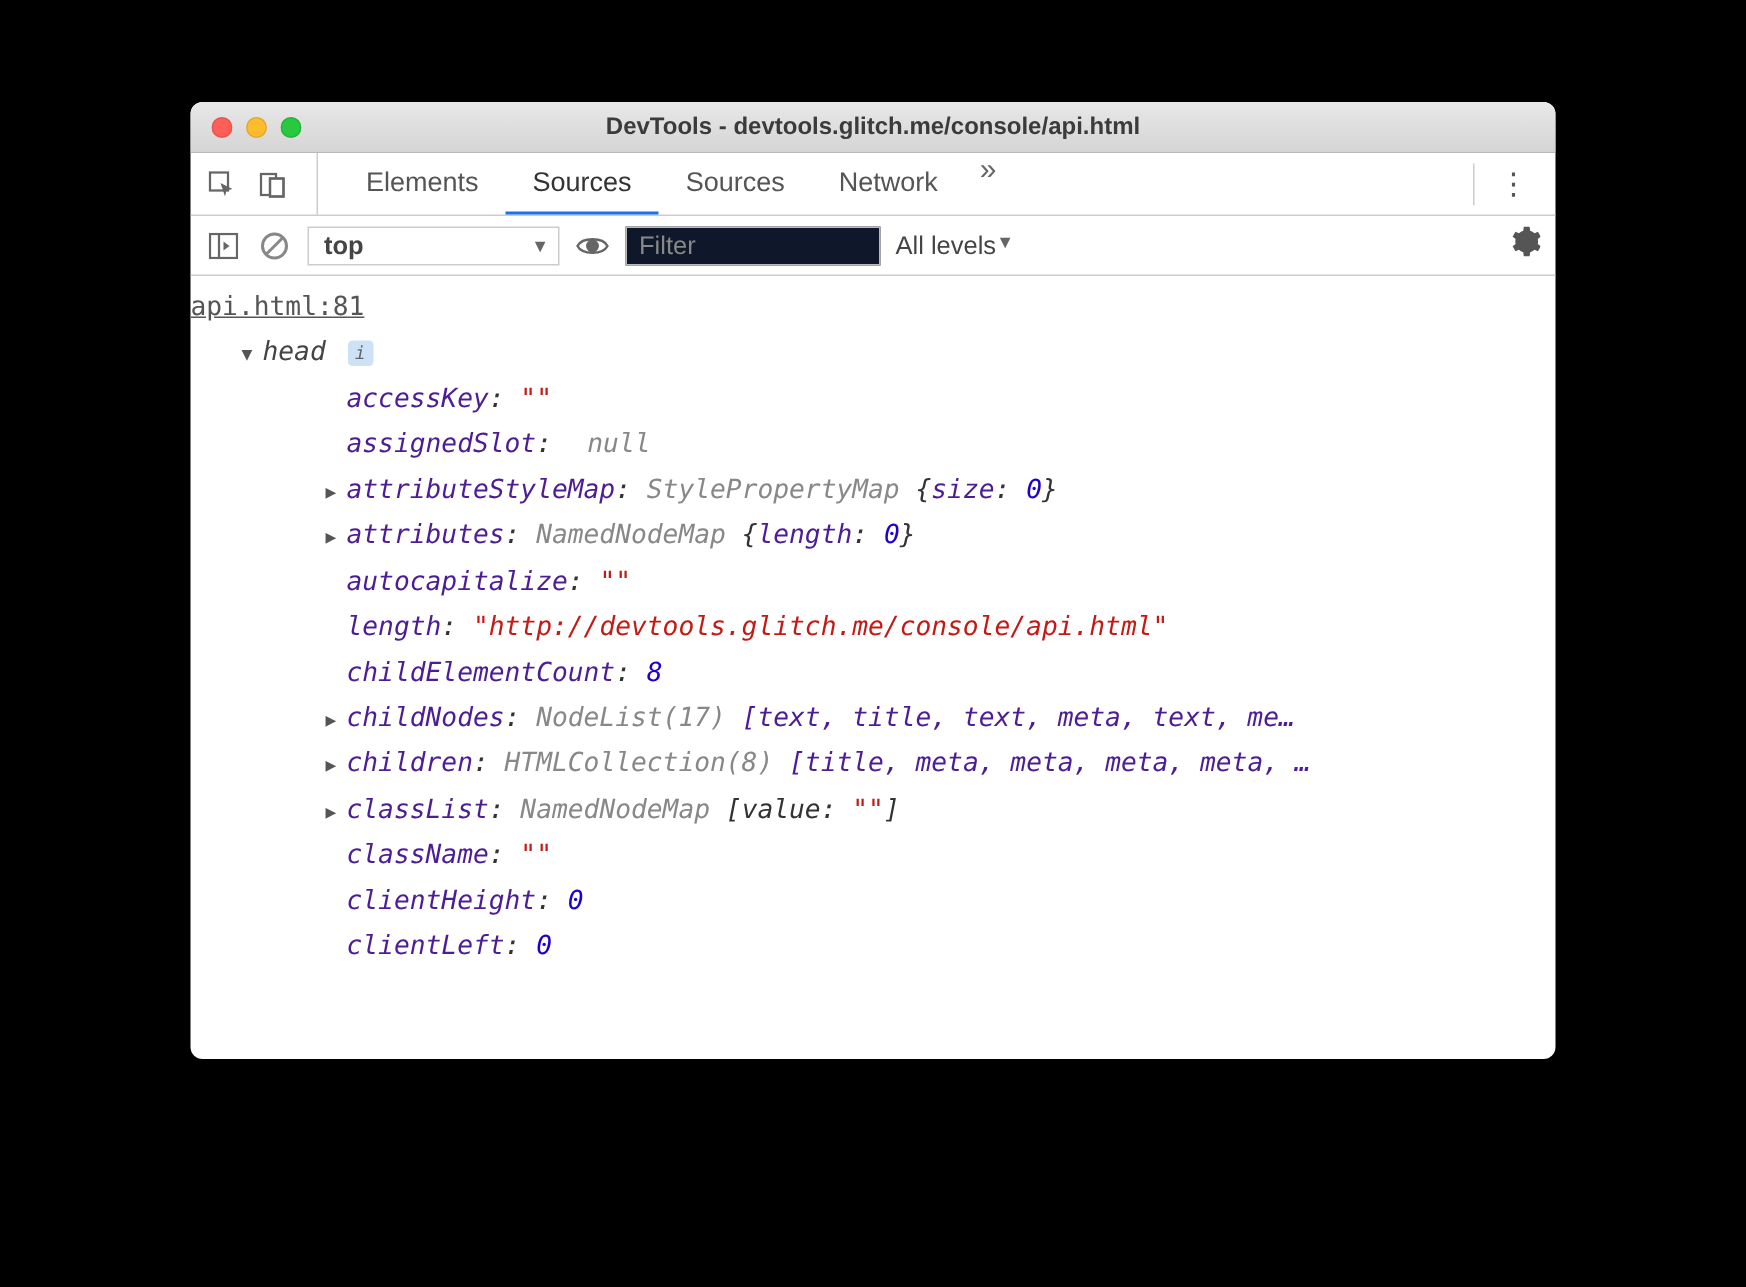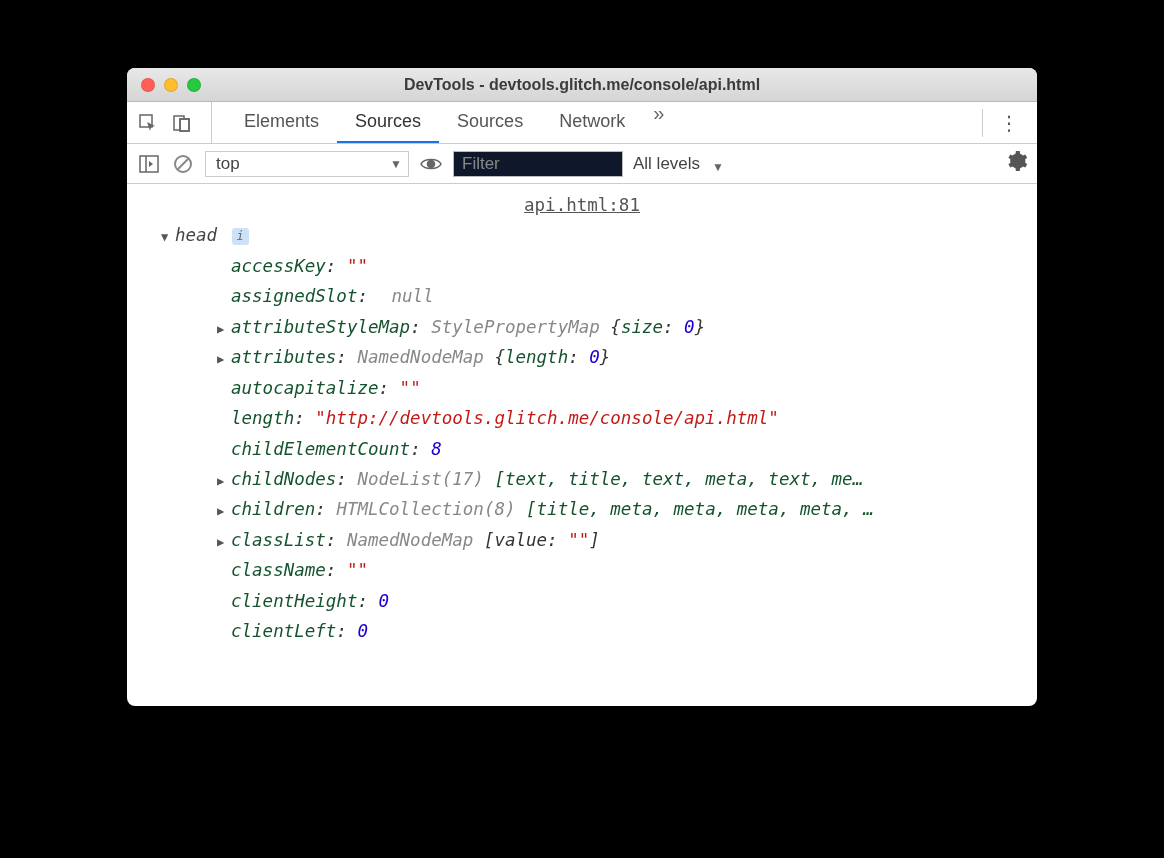--- a/index.html
+++ b/index.html
@@ -122,73 +122,74 @@
   display: flex; align-items: center; justify-content: center;
   color: #666;
   cursor: pointer;
 }
 .context-select {
   display: flex;
   align-items: center;
   border: 1px solid #ccc;
   height: 26px;
   padding: 0 6px 0 10px;
-  width: 204px;
+  width: 168px;
   justify-content: space-between;
   cursor: pointer;
   background: #fff;
   color: #444;
+  font-weight: bold;
 }
 .eye-icon { font-size: 20px; color: #666; }
 .filter-input {
   border: 1px solid #bbb;
   height: 26px;
   width: 170px;
   padding: 0 8px;
   font-size: 17px;
   color: #777;
   background: #0f172a;
 }
 .filter-input::placeholder { color: #888; }
 .levels {
   display: flex;
-  align-items: flex-end;
+  align-items: flex-start;
   cursor: pointer;
   color: #444;
-  gap: 12px;
+  gap: 0;
 }
 .fb-right { margin-left: auto; display: flex; align-items: center; gap: 14px; }
 .gear { font-size: 20px; color: #555; cursor: pointer; }
 .content {
   flex: 1;
   overflow: hidden;
   font-family: Menlo, Consolas, monospace;
   font-size: 17.5px;
   line-height: 1.74;
   padding: 6px 0 6px 0;
 }
 .src-link {
-  text-align: center;
+  text-align: left;
   padding-right: 0;
   color: #555;
   text-decoration: underline;
   cursor: pointer;
 }
 .obj-root {
   padding-left: 34px;
   font-style: italic;
 }
 .row { white-space: nowrap; }
 .disclosure {
   display: inline-block;
   width: 14px;
   color: #555;
   font-size: 12px;
 }
-.prop-name { color: #14532d; }
+.prop-name { color: #4c1d95; }
 .prop-val-str { color: #c41a16; }
 .prop-val-num { color: #1c00cf; }
 .prop-val-null { color: #888; margin-left: 13px; }
 .prop-val-type { color: #888; }
 .colon { color: #333; }
 .brace { color: #333; }
 .info-badge {
   display: inline-flex;
   align-items: center;
   justify-content: center;

